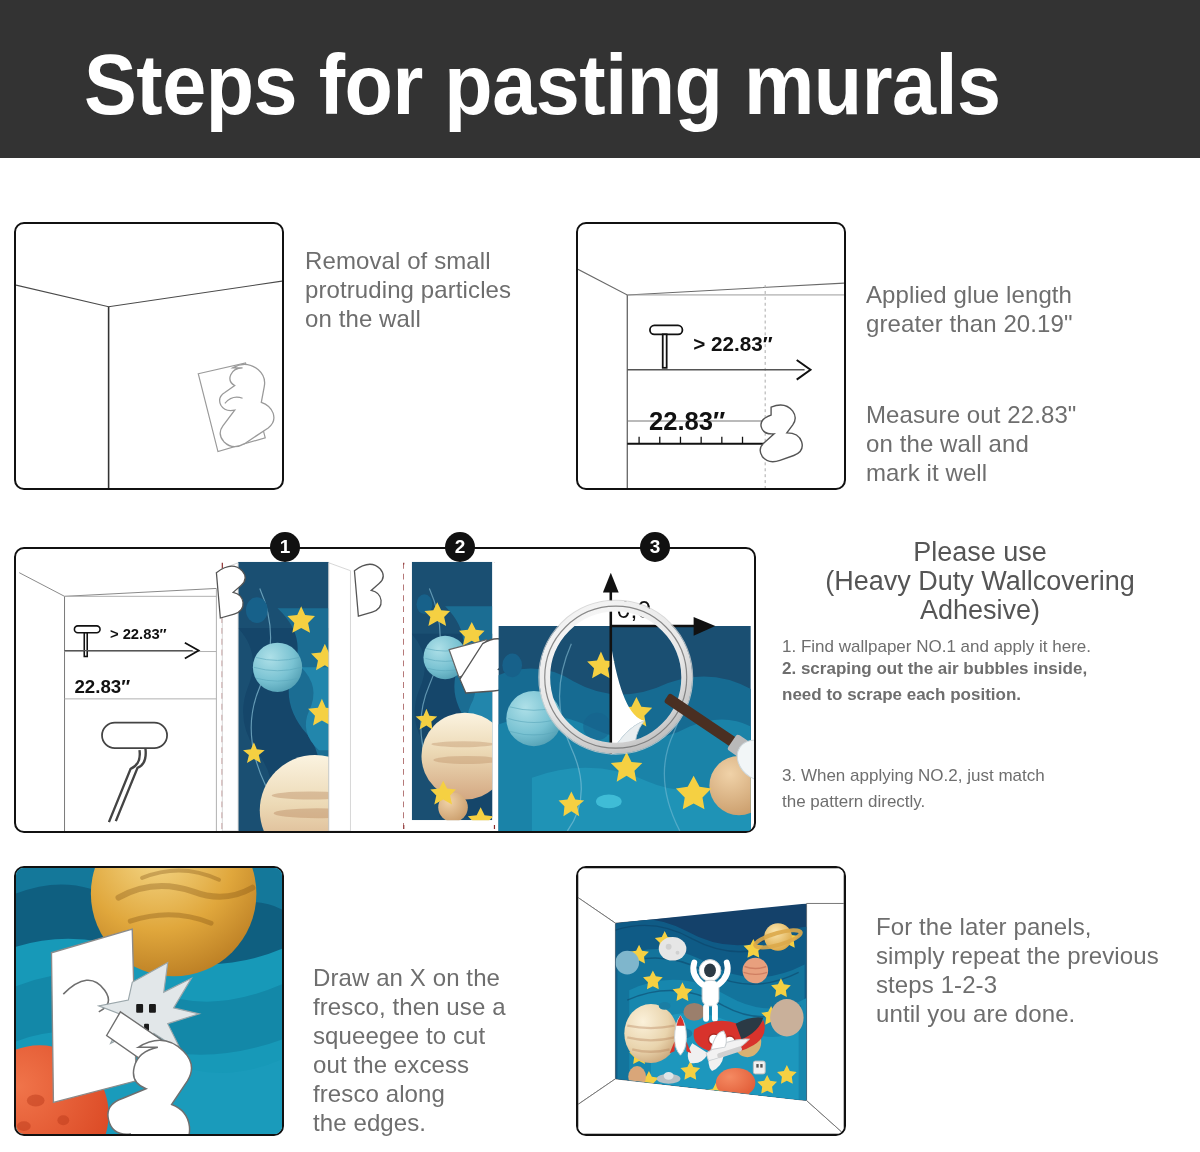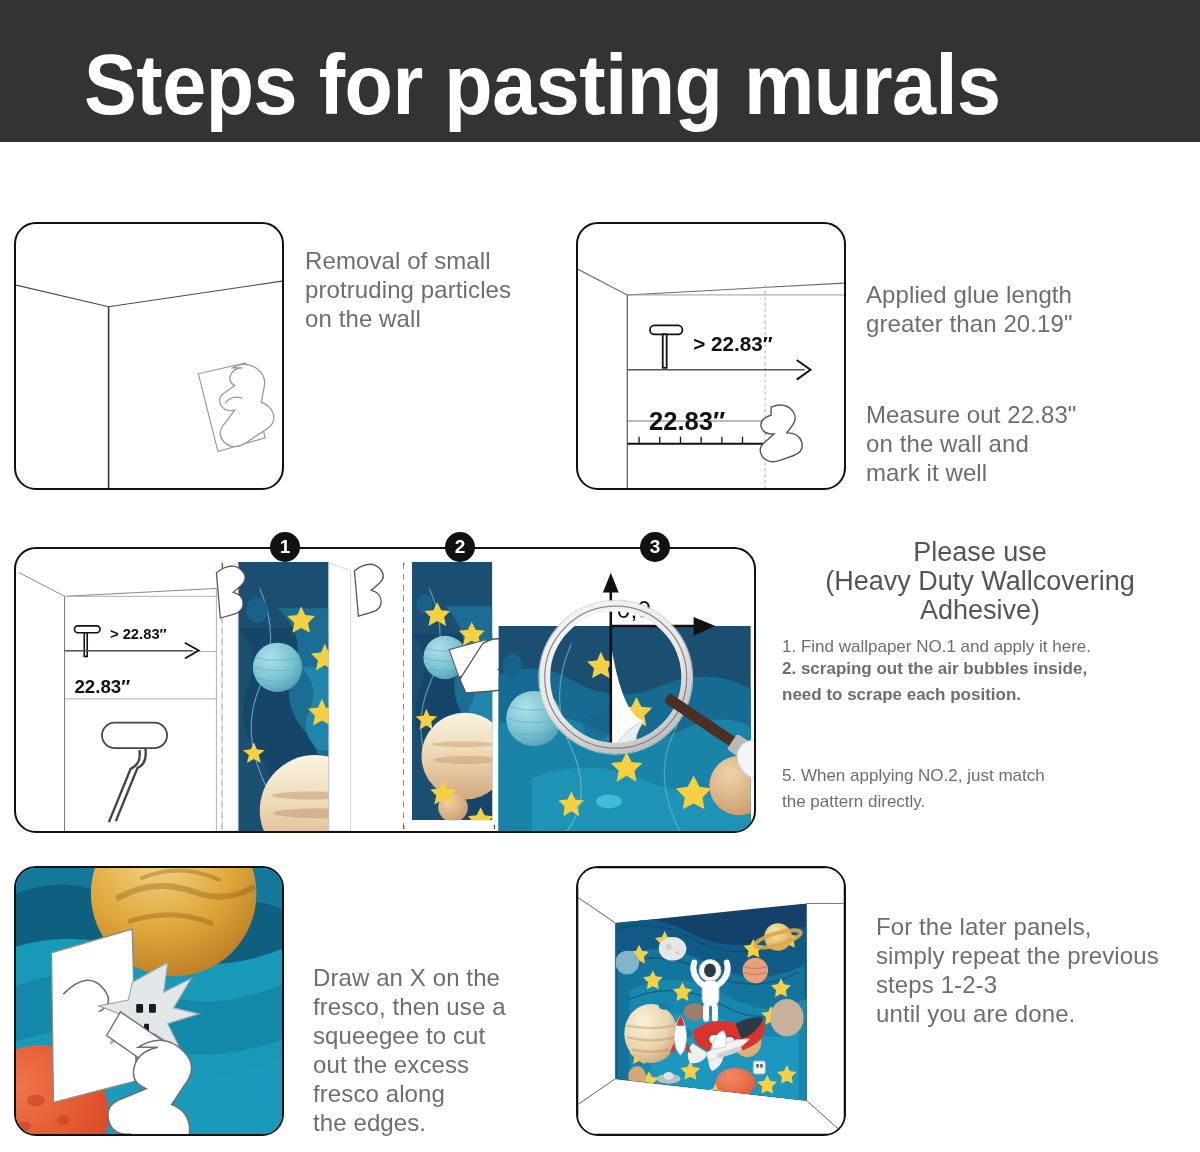--- a/index.html
+++ b/index.html
@@ -7,42 +7,42 @@
     width: 1200px; height: 1152px;
     background: #ffffff;
     font-family: "Liberation Sans", sans-serif;
     overflow: hidden;
     position: relative;
   }
 
   
   .header {
     position: absolute; left: 0; top: 0;
-    width: 1200px; height: 142px;
+    width: 1200px; height: 158px;
     background: #333333;
   }
   .header-title {
     position: absolute;
     left: 84px; top: 36px;
     font-family: "Liberation Sans Narrow", "Liberation Sans", sans-serif;
     font-size: 86px;
     font-weight: bold;
     color: #ffffff;
     letter-spacing: -0.5px;
     line-height: 96px;
     transform: scaleX(0.92);
     transform-origin: left center;
     white-space: nowrap;
   }
 
   
   .panel {
     position: absolute;
     border: 2.5px solid #111111;
-    border-radius: 22px;
+    border-radius: 10px;
     background: #ffffff;
     overflow: hidden;
   }
   .caption {
     position: absolute;
     color: #6e6e6e;
     font-size: 24px;
     line-height: 29px;
     white-space: pre-line;
     letter-spacing: 0.1px;
@@ -334,21 +334,21 @@
 
 <div class="badge" style="left:270px; top:532px;">1</div>
 <div class="badge" style="left:445px; top:532px;">2</div>
 <div class="badge" style="left:640px; top:532px;">3</div>
 
 <div id="mid-head">Please use
 (Heavy Duty Wallcovering Adhesive)</div>
 <div class="mid-step" id="mid-s1">1. Find wallpaper NO.1 and apply it here.</div>
 <div class="mid-step" id="mid-s2">2. scraping out the air bubbles inside,
 need to scrape each position.</div>
-<div class="mid-step" id="mid-s3">5. When applying NO.2, just match
+<div class="mid-step" id="mid-s3">3. When applying NO.2, just match
 the pattern directly.</div>
 
 <div class="panel" id="panel-c">
   <svg class="svgfill" viewBox="0 0 270 270">
     <defs>
       <radialGradient id="gGold" cx="0.4" cy="0.25" r="0.85">
         <stop offset="0%" stop-color="#f5d98a"></stop>
         <stop offset="55%" stop-color="#e0a73c"></stop>
         <stop offset="100%" stop-color="#b4761f"></stop>
       </radialGradient>

